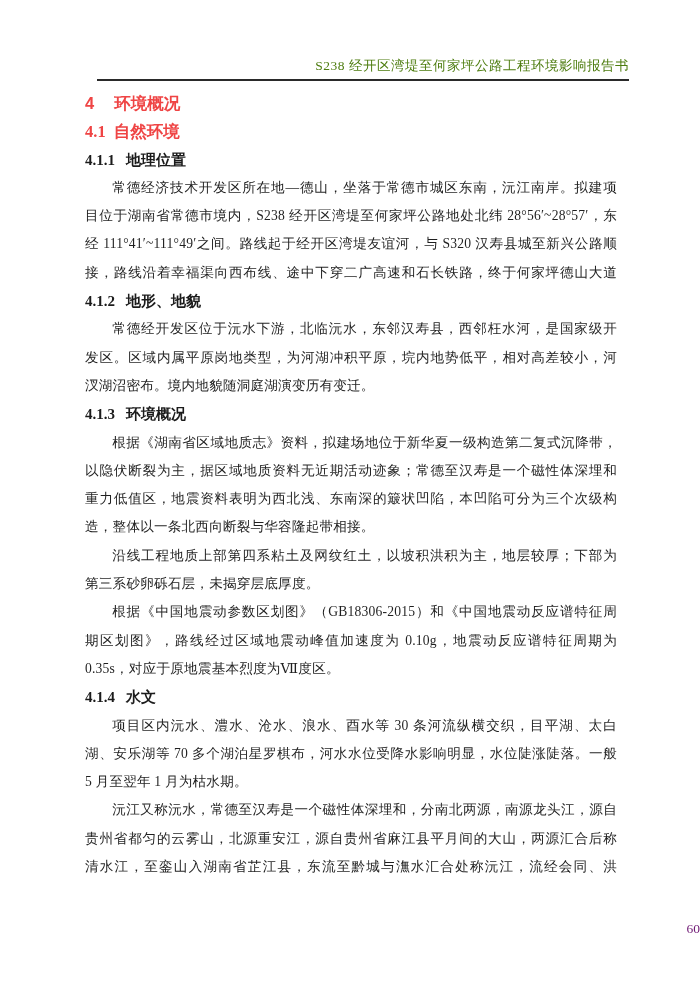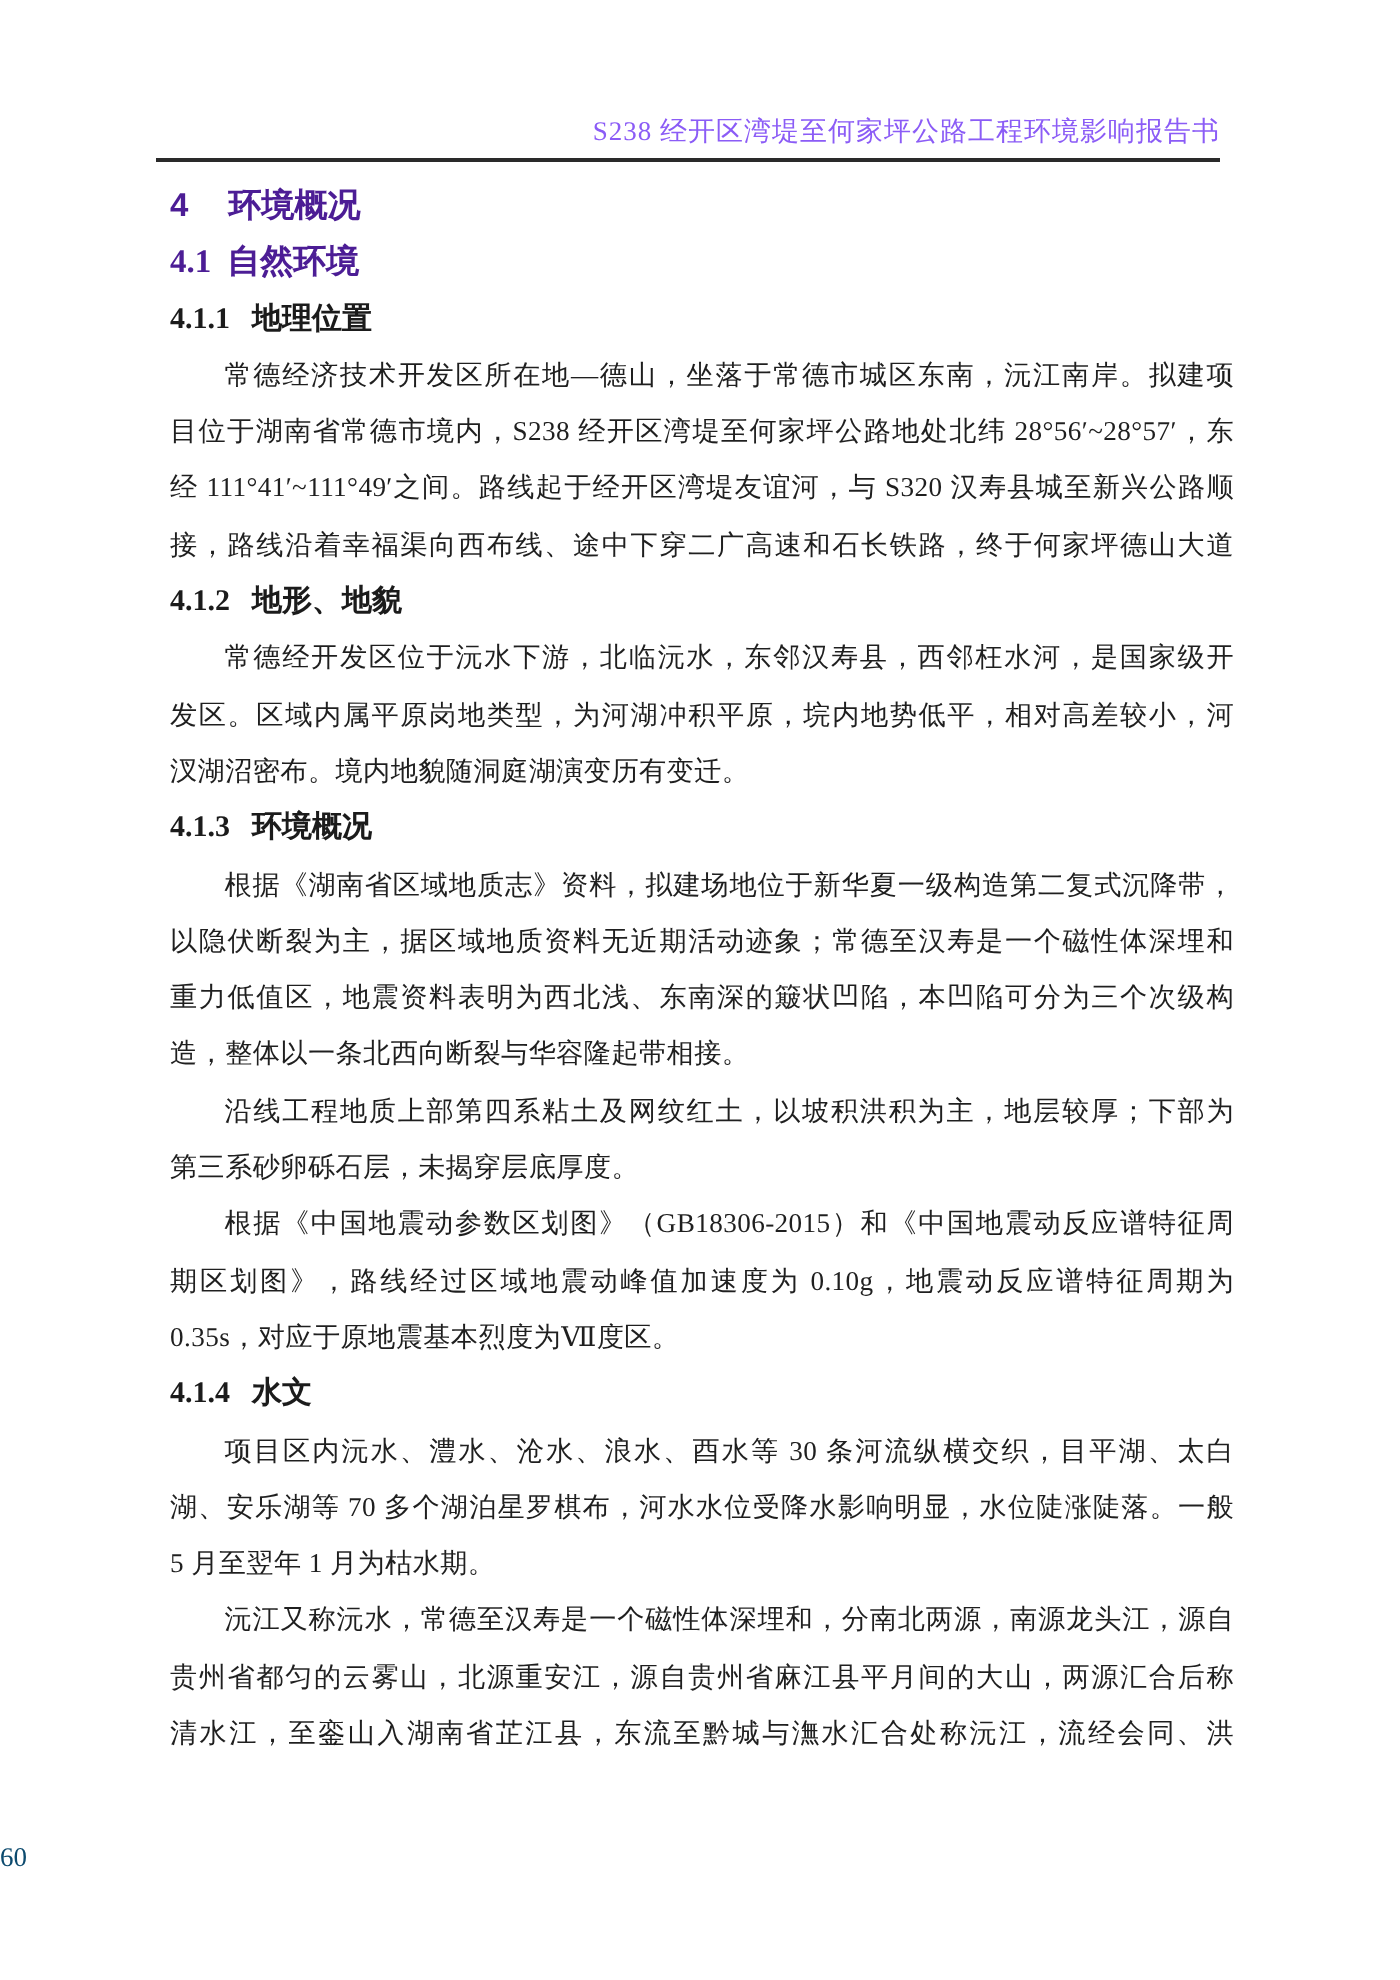--- a/index.html
+++ b/index.html
@@ -7,39 +7,39 @@
     width: 700px; height: 990px;
     background: #ffffff;
     font-family: "Liberation Serif", "DejaVu Serif", serif;
     color: #1f1f1f;
     overflow: hidden;
   }
   .page { position: relative; width: 700px; height: 990px; background: #ffffff; }
 
   
   .hdr {
-    position: absolute; top: 57px; left: 78px; width: 532px;
+    position: absolute; top: 57px; left: 97px; width: 532px;
     text-align: right;
-    font-size: 13.5px; color: #8b5cf6;
+    font-size: 13.5px; color: #4d7c0f;
     padding-bottom: 4px;
     border-bottom: 2px solid #2a2a2a;
     letter-spacing: 0.5px;
     white-space: nowrap;
   }
 
   
   .content { position: absolute; top: 89px; left: 85px; width: 532px; }
 
   .row { height: 28.3px; line-height: 28.3px; }
 
   h2, h3, h4 { margin: 0; padding: 0; font-weight: normal; }
 
   .h-chapter, .h-section {
     font-family: "Liberation Sans", "DejaVu Sans", sans-serif;
-    font-weight: bold; font-size: 16.5px; color: #4c1d95;
+    font-weight: bold; font-size: 16.5px; color: #ef4444;
   }
   .h-chapter .num { margin-right: 20px; }
   .h-section .num { margin-right: 8px; font-family: Liberation Serif, serif; }
 
   .h-sub { font-size: 15px; color: #1b1b1b; font-weight: bold; }
   .h-sub .num { margin-right: 11px; }
 
   .para { margin: 0; padding: 0; font-size: 13.6px; letter-spacing: 0.2px; }
   .ln {
     display: block;
@@ -47,21 +47,21 @@
     text-align: justify;
     white-space: nowrap;
   }
   .j  { text-align-last: justify; }
   .la { text-align-last: left; }
   .fi { text-indent: 2em; }
 
   
   .pagenum {
     position: absolute; top: 921px; left: 0; width: 700px;
-    text-align: left; font-size: 13.5px; color: #0c4a6e;
+    text-align: right; font-size: 13.5px; color: #701a75;
   }
 </style>
 </head>
 <body>
 
 <div class="page">
 
   <div class="hdr">
     <span>S238 经开区湾堤至何家坪公路工程环境影响报告书</span>
   </div>

